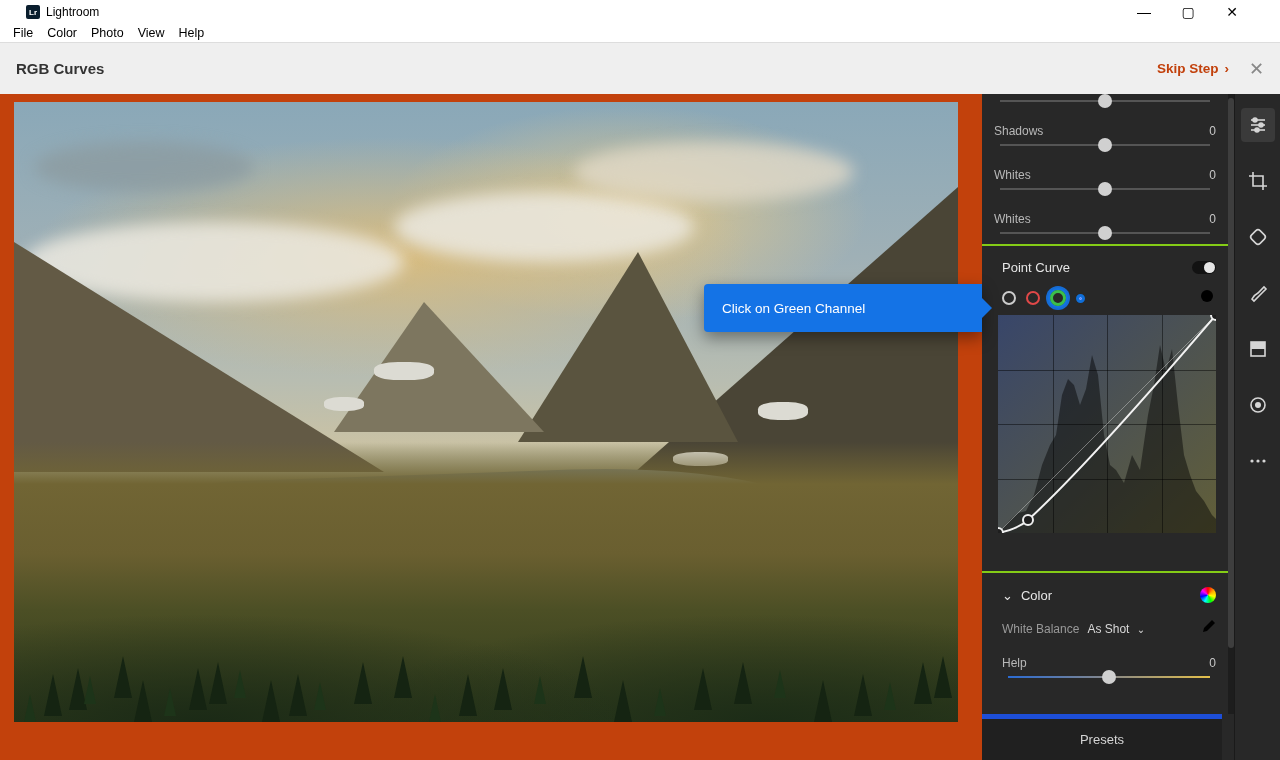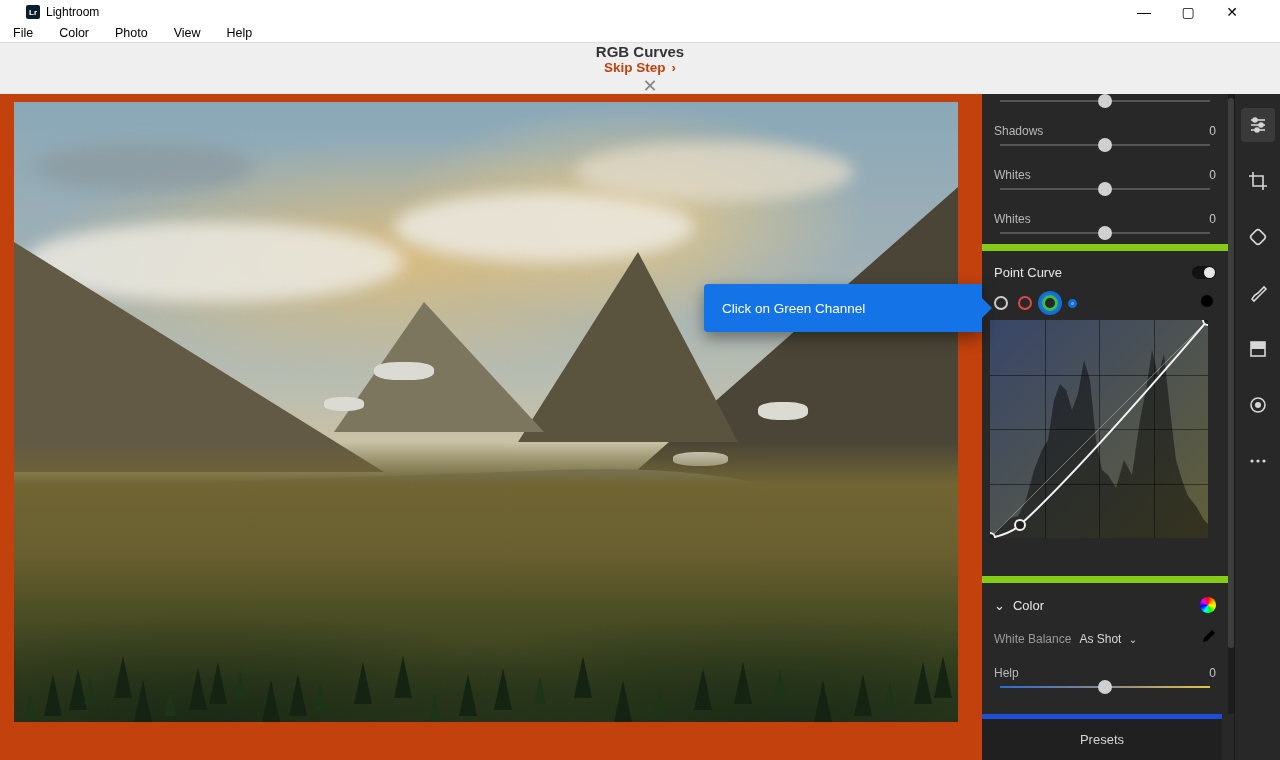--- a/index.html
+++ b/index.html
@@ -6,25 +6,25 @@
   html, body { width: 1280px; height: 760px; overflow: hidden; background: #fff; }
 
   
   .titlebar { height: 24px; background: #fff; display: flex; align-items: center; padding: 0 26px; font-size: 12px; }
   .titlebar .logo { width: 14px; height: 14px; background: #0a1e2e; border-radius: 2px; display:flex; align-items:center; justify-content:center; margin-right:6px; color:#fff; font-size:8px; font-weight:bold;}
   .titlebar .title { color: #000; }
   .titlebar .spacer { flex: 1; }
   .winbtn { width: 44px; text-align: center; font-size: 14px; color:#000; cursor:pointer; }
 
   
-  .menubar { height: 18px; background: #fff; display: flex; align-items: center; padding: 0 6px; font-size: 12.5px; gap: 12px; }
+  .menubar { height: 18px; background: #fff; display: flex; align-items: center; padding: 0 6px; font-size: 12.5px; gap: 0; }
   .menubar .mitem { padding: 0 7px; cursor: pointer; color:#000;}
 
   
-  .tutbar { height: 52px; background: #efefef; display: flex; align-items: center; padding: 0 16px; border-top:1px solid #ddd;flex-direction:column; }
+  .tutbar { height: 52px; background: #efefef; display: flex; align-items: center; padding: 0 16px; border-top:1px solid #ddd; }
   .tutbar .tuttitle { font-size: 15px; font-weight: 600; color: #333; }
   .tutbar .spacer { flex: 1; }
   .skip { font-size: 13.5px; font-weight: 700; color: #c2410c; display:flex; align-items:center; gap:6px; cursor:pointer;}
   .tutclose { margin-left: 20px; color:#888; font-size:18px; cursor:pointer;}
 
   
   .main { display: flex; height: 666px; background: #181818; position:relative;}
   .canvas { flex: 1; background: #c2410c; padding: 8px 8px 14px 14px; position:relative; }
   .photo { width: 944px; height: 620px; position:relative; overflow:hidden;}
   .sky { position:absolute; inset:0; background:
@@ -69,21 +69,21 @@
 
   .panelinner { position:relative; height:100%; overflow:hidden;}
 
   .slider-row { padding: 4px 12px 0 12px; }
   .slabel { display:flex; justify-content:space-between; font-size:12px; color:#b8b8b8; margin: 8px 0 4px 0;}
   .slabel .val{ color:#c8c8c8;}
   .track { height:2px; background:#555; position:relative; margin: 6px 6px 10px 6px;}
   .knob { position:absolute; top:50%; left:50%; transform:translate(-50%,-50%); width:14px; height:14px; border-radius:50%; background:#d0d0d0; cursor:pointer;}
   .track.temp { background: linear-gradient(to right,#2a6bd4,#888,#e4c04a); }
 
-  .section { border-top:7px solid #84cc16; margin-top:8px; padding-top:8px;}
+  .section { border-top:2px solid #84cc16; margin-top:8px; padding-top:8px;padding-left:8px;}
   .section-head { display:flex; align-items:center; padding: 6px 12px; font-size:13px; color:#e6e6e6;}
   .section-head .chev{ margin-right:8px; display:inline-block; color:#e6e6e6;}
   .section-head .spacer{ flex:1;}
   .toggle { width:24px; height:13px; border-radius:7px; background:#121212; position:relative; cursor:pointer;}
   .toggle::after{ content:""; position:absolute; right:1px; top:1px; width:11px; height:11px; border-radius:50%; background:#e6e6e6;}
   .hue-wheel { width:16px; height:16px; border-radius:50%; background: conic-gradient(red,orange,yellow,lime,cyan,blue,magenta,red); cursor:pointer;}
   .eyedrop{ color:#bbb; cursor:pointer;}
 
   
   .channels { display:flex; align-items:center; gap:10px; padding: 6px 12px 4px 12px;}

